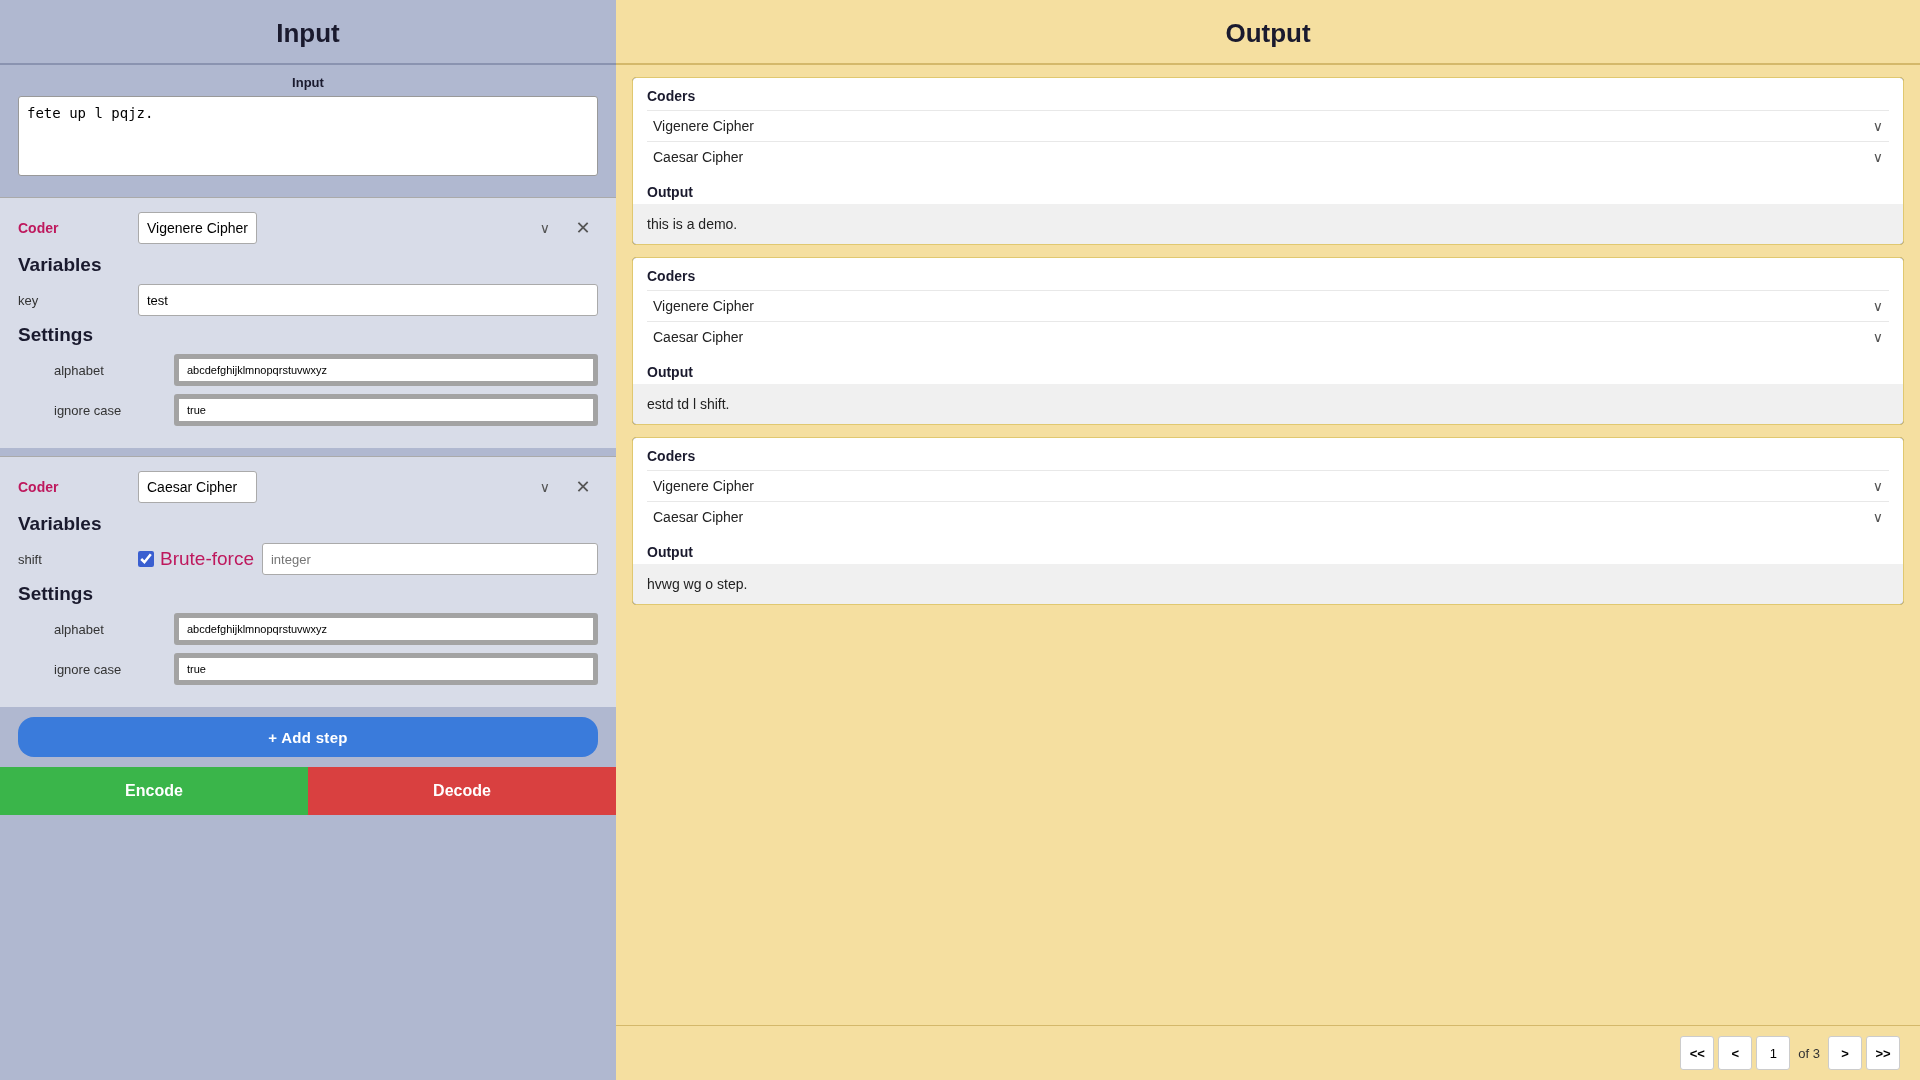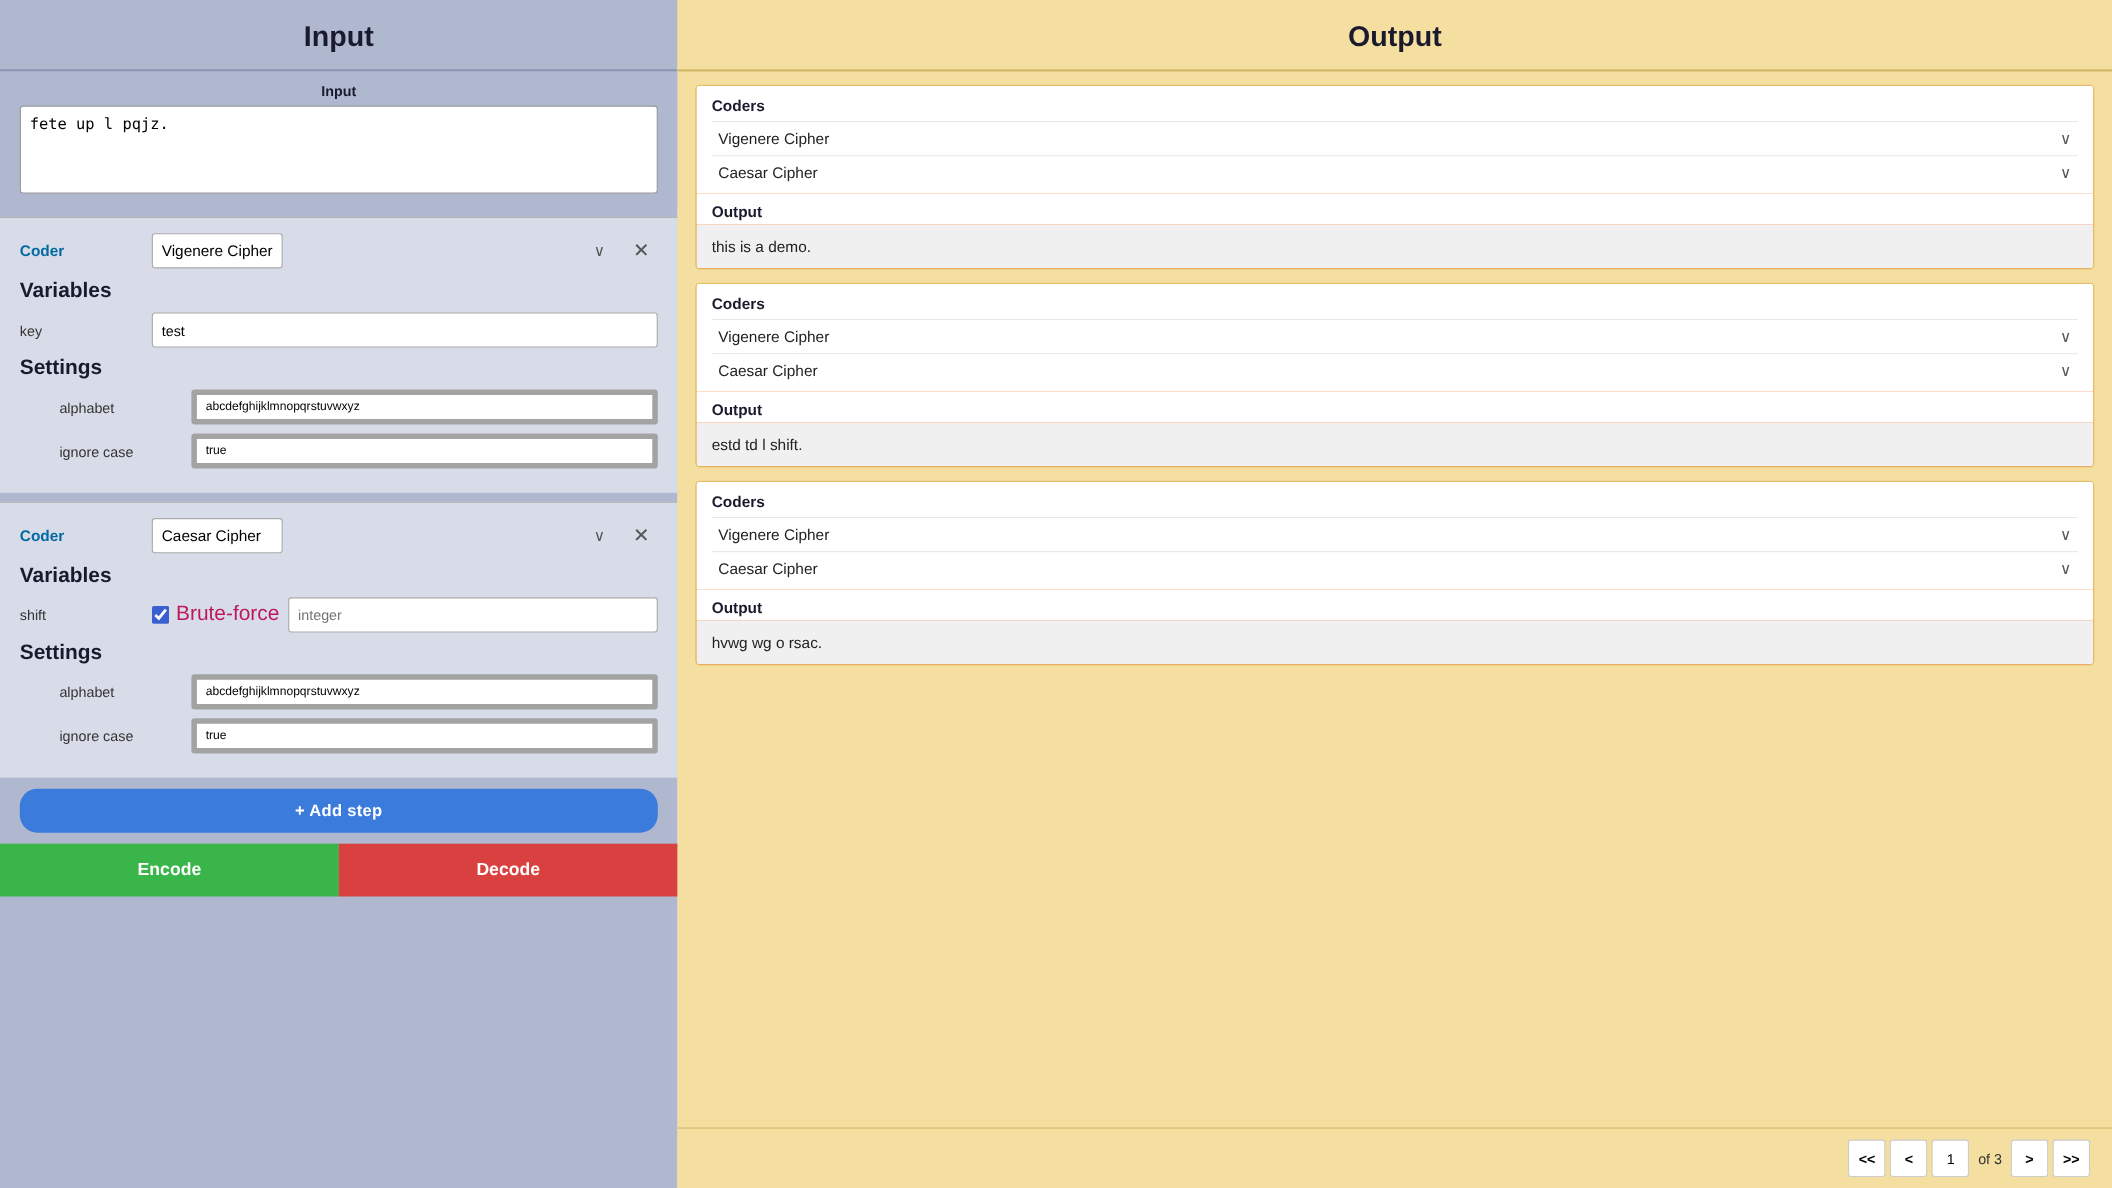--- a/index.html
+++ b/index.html
@@ -59,21 +59,21 @@
     }
     .coder-row {
       display: flex;
       align-items: center;
       margin-bottom: 10px;
     }
     .coder-label {
       width: 120px;
       font-weight: 700;
       font-size: 14px;
-      color: #0369a1;
+      color: #be185d;
     }
     .coder-select {
       flex: 1;
       height: 32px;
       border: 1px solid #aaa;
       border-radius: 3px;
       padding: 0 8px;
       font-size: 14px;
       background: #fff;
       appearance: none;
@@ -225,21 +225,21 @@
       font-weight: 600;
       color: #1a1a2e;
       border-bottom: 2px solid #d4b86a;
     }
     .output-scroll {
       flex: 1;
       overflow-y: auto;
       padding: 0 10px;
     }
     .output-card {
-      background: #f97316;
+      background: #0f172a;
       border: 1px solid #e0c870;
       border-radius: 4px;
       margin: 12px 6px;
       padding: 0;
       overflow: hidden;
     }
     .output-card-coders {
       background: #fff;
       padding: 10px 14px 4px 14px;
     }
@@ -448,21 +448,21 @@
         <div class="output-cipher-row">
           <span>Vigenere Cipher</span>
           <span class="chevron-icon">∨</span>
         </div>
         <div class="output-cipher-row">
           <span>Caesar Cipher</span>
           <span class="chevron-icon">∨</span>
         </div>
       </div>
       <div class="output-section-label">Output</div>
-      <div class="output-value">hvwg wg o rsac.</div>
+      <div class="output-value">hvwg wg o step.</div>
     </div>
 
   </div>
 
   <div class="pagination">
     <button class="page-btn">&lt;&lt;</button>
     <button class="page-btn">&lt;</button>
     <div class="page-current">1</div>
     <span class="page-of">of 3</span>
     <button class="page-btn">&gt;</button>

